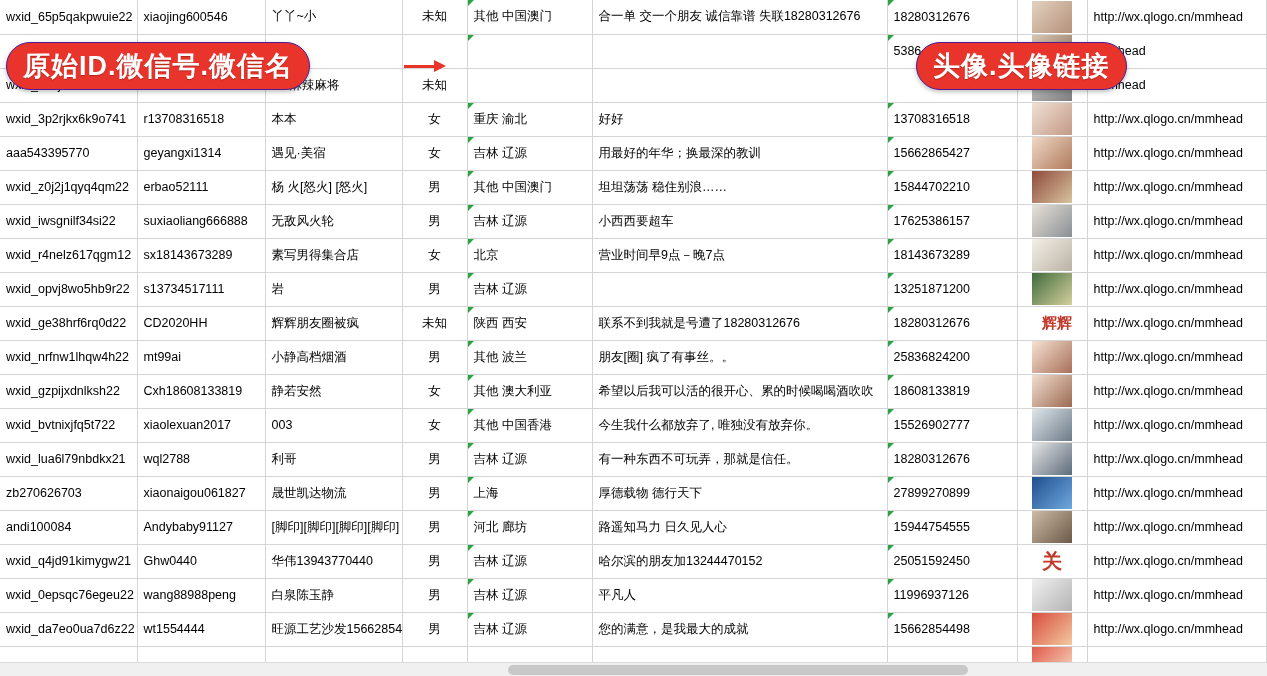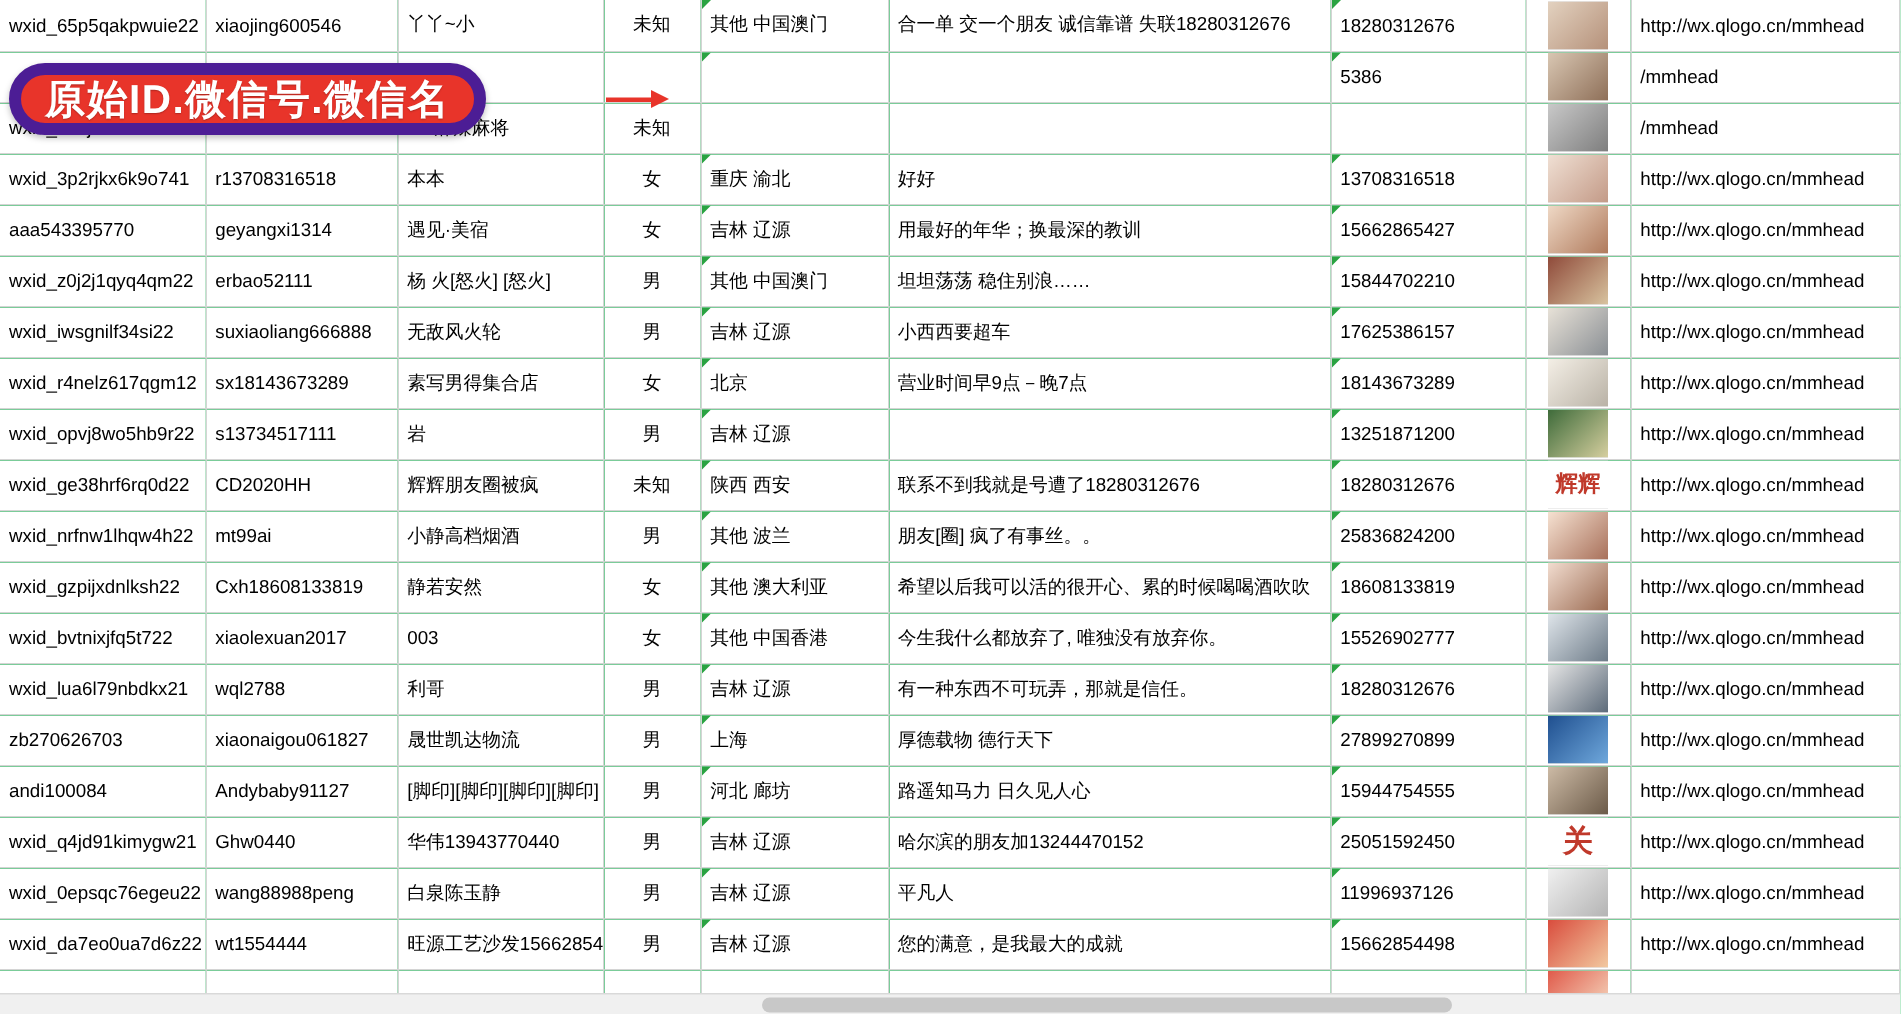--- a/index.html
+++ b/index.html
@@ -8,21 +8,21 @@
     width: 1267px; height: 676px;
     overflow: hidden;
     background: #ffffff;
     font-family: "Liberation Sans", sans-serif;
   }
   #sheet {
     position: relative;
     width: 1267px;
     height: 676px;
     overflow: hidden;
-    background: #22c55e;
+    background: #86efac;
   }
   table.grid {
     border-collapse: collapse;
     table-layout: fixed;
     width: 1390px;
     font-size: 12.5px;
     color: #000;
   }
   table.grid td {
     border-right: 1px solid #d4d4d4;
@@ -70,21 +70,21 @@
   td.rel { position: relative; }
 
   
   .banner {
     position: absolute;
     display: flex;
     align-items: center;
     justify-content: center;
     color: #ffffff;
     background: #e8342a;
-    border: 8px solid #4c1d95;
+    border: 1px solid #4c1d95;
     border-radius: 26px;
     font-weight: bold;
     font-size: 27px;
     letter-spacing: 1px;
     box-shadow: 0 2px 4px rgba(0,0,0,.25);
     white-space: nowrap;
     padding: 0 16px;
     text-shadow: 0 1px 1px rgba(0,0,0,.25);
   }
   #banner1 { left: 6px;   top: 42px; height: 48px; }
@@ -296,21 +296,21 @@
       <tr>
         <td class="rel">wxid_ge38hrf6rq0d22</td>
         <td>CD2020HH</td>
         <td>辉辉朋友圈被疯</td>
         <td class="gender">未知</td>
         <td class="rel corner">陕西 西安</td>
         <td>联系不到我就是号遭了18280312676</td>
         <td class="rel corner">18280312676</td>
         <td class="avatar-cell">
           <div class="avatar">
-              <div class="g" style="background:#ffffff;color:#c0392b;font-weight:bold;font-size:15px;line-height:32px;">辉辉</div>
+              <div class="g" style="background:#ffffff;color:#c0392b;font-weight:bold;font-size:15px;line-height:32px;text-align:right;">辉辉</div>
             </div>
         </td>
         <td class="link">http://wx.qlogo.cn/mmhead</td>
       </tr>
 
       <tr>
         <td class="rel">wxid_nrfnw1lhqw4h22</td>
         <td>mt99ai</td>
         <td>小静高档烟酒</td>
         <td class="gender">男</td>
@@ -472,18 +472,19 @@
     </tbody>
   </table>
 
   <div id="rightedge"></div>
 
   <div class="banner" id="banner1">原始ID.微信号.微信名</div>
   <div class="arrow">
     <div class="shaft"></div>
       <div class="head"></div>
   </div>
+  <div class="banner" id="banner3">头像.头像链接</div>
 
   <div id="hscroll">
     <div class="thumb"></div>
   </div>
 
 </div>
 
 </body></html>

